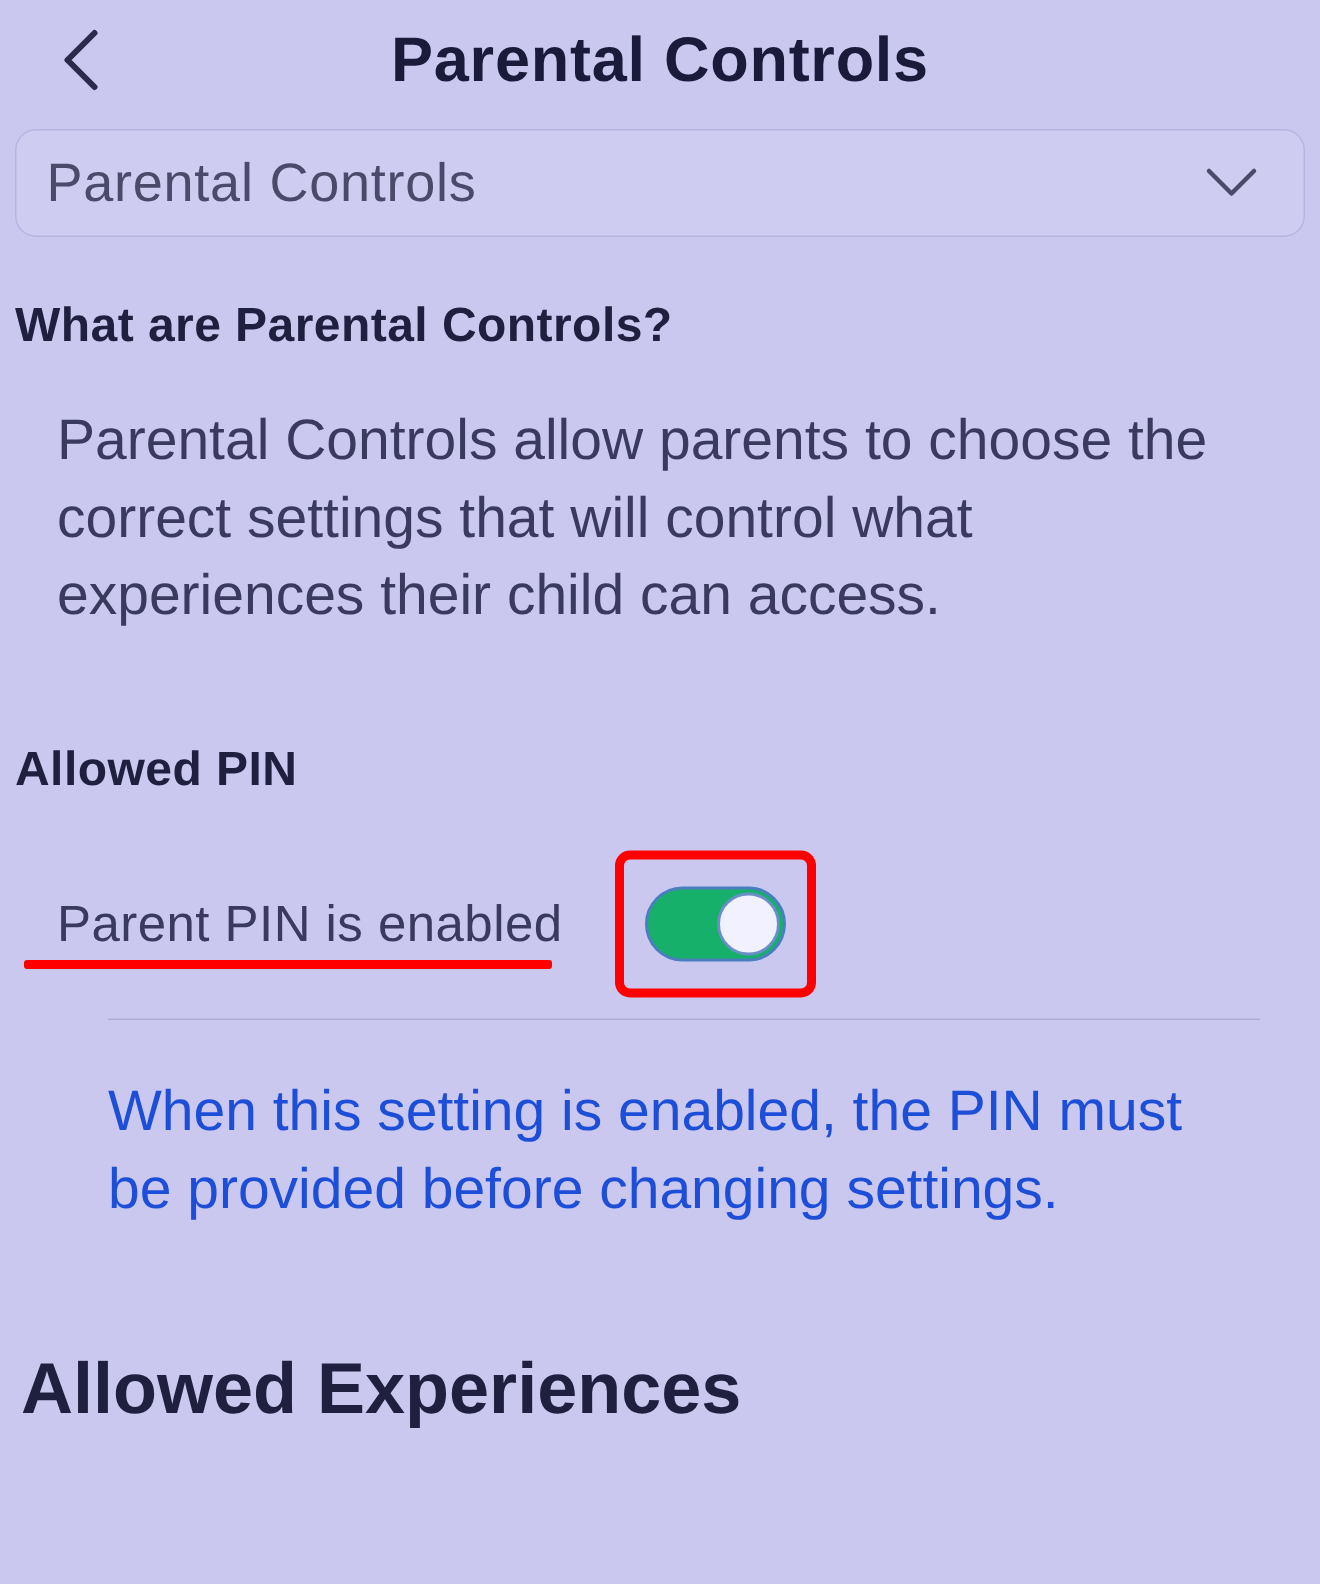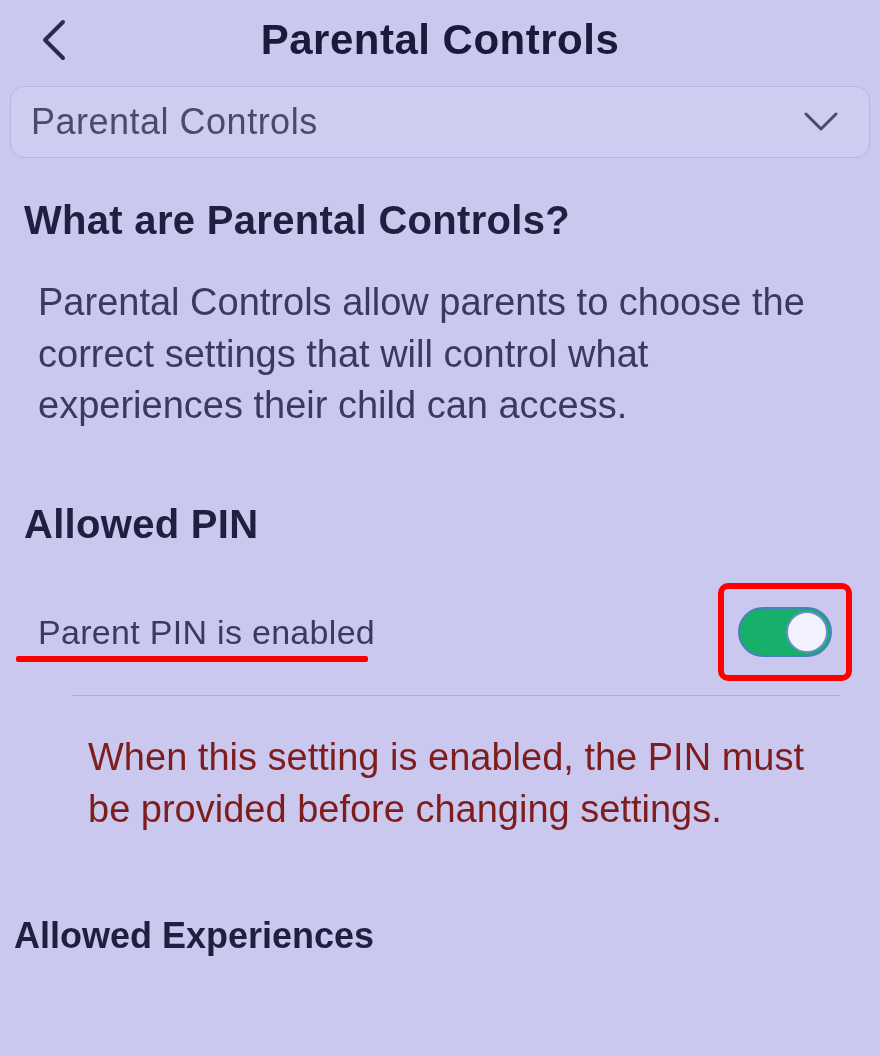--- a/index.html
+++ b/index.html
@@ -45,37 +45,37 @@
     justify-content: space-between;
     padding: 0 30px 0 20px;
     background: #cfccf2;
   }
   .dropdown-label {
     font-size: 36px;
     color: #4a4a6a;
     letter-spacing: 0.5px;
   }
   .section-heading {
-    font-size: 40px;
+    font-size: 32px;
     font-weight: 700;
     color: #1f1f3f;
-    padding: 40px 14px 10px 24px;
+    padding: 40px 14px 10px 10px;
     letter-spacing: 0.3px;
   }
   .body-text {
     font-size: 38px;
     line-height: 1.36;
     color: #3a3a5e;
     padding: 24px 29px 10px 38px;
   }
   .pin-row {
     margin: 26px 28px 0 38px;
     display: flex;
     align-items: center;
-    justify-content: space-between;
+    justify-content: flex-start;
     position: relative;
     gap: 35px;
   }
   .pin-label-wrap {
     position: relative;
   }
   .pin-label {
     font-size: 34px;
     color: #3a3a5e;
     letter-spacing: 0.3px;
@@ -115,21 +115,21 @@
     border-radius: 50%;
     border: 2px solid #6a8fc8;
   }
   .divider {
     border: none;
     border-top: 1px solid #b0acd8;
     margin: 14px 40px 0 72px;
   }
   .sect-allowed {
     padding: 70px 14px 0 14px;
-    font-size: 36px;
+    font-size: 48px;
     font-weight: 700;
     color: #1f1f3f;
   }
   .chevron-down svg, .back-btn svg { display: block; }
 </style>
 </head>
 <body>
 
 <div class="header">
   <div class="back-btn">
@@ -161,15 +161,15 @@
   </div>
   <div class="toggle-box">
     <div class="toggle">
       <div class="toggle-knob"></div>
     </div>
   </div>
 </div>
 
 <hr class="divider">
 
-<div class="body-text" style="padding:36px 60px 10px 72px; color:#7f1d1d;margin-left:16px;">When this setting is enabled, the PIN must be provided before changing settings.</div>
+<div class="body-text" style="padding:36px 60px 10px 72px; color:#1d4ed8;">When this setting is enabled, the PIN must be provided before changing settings.</div>
 
 <div class="sect-allowed">Allowed Experiences</div>
 
 </body></html>

